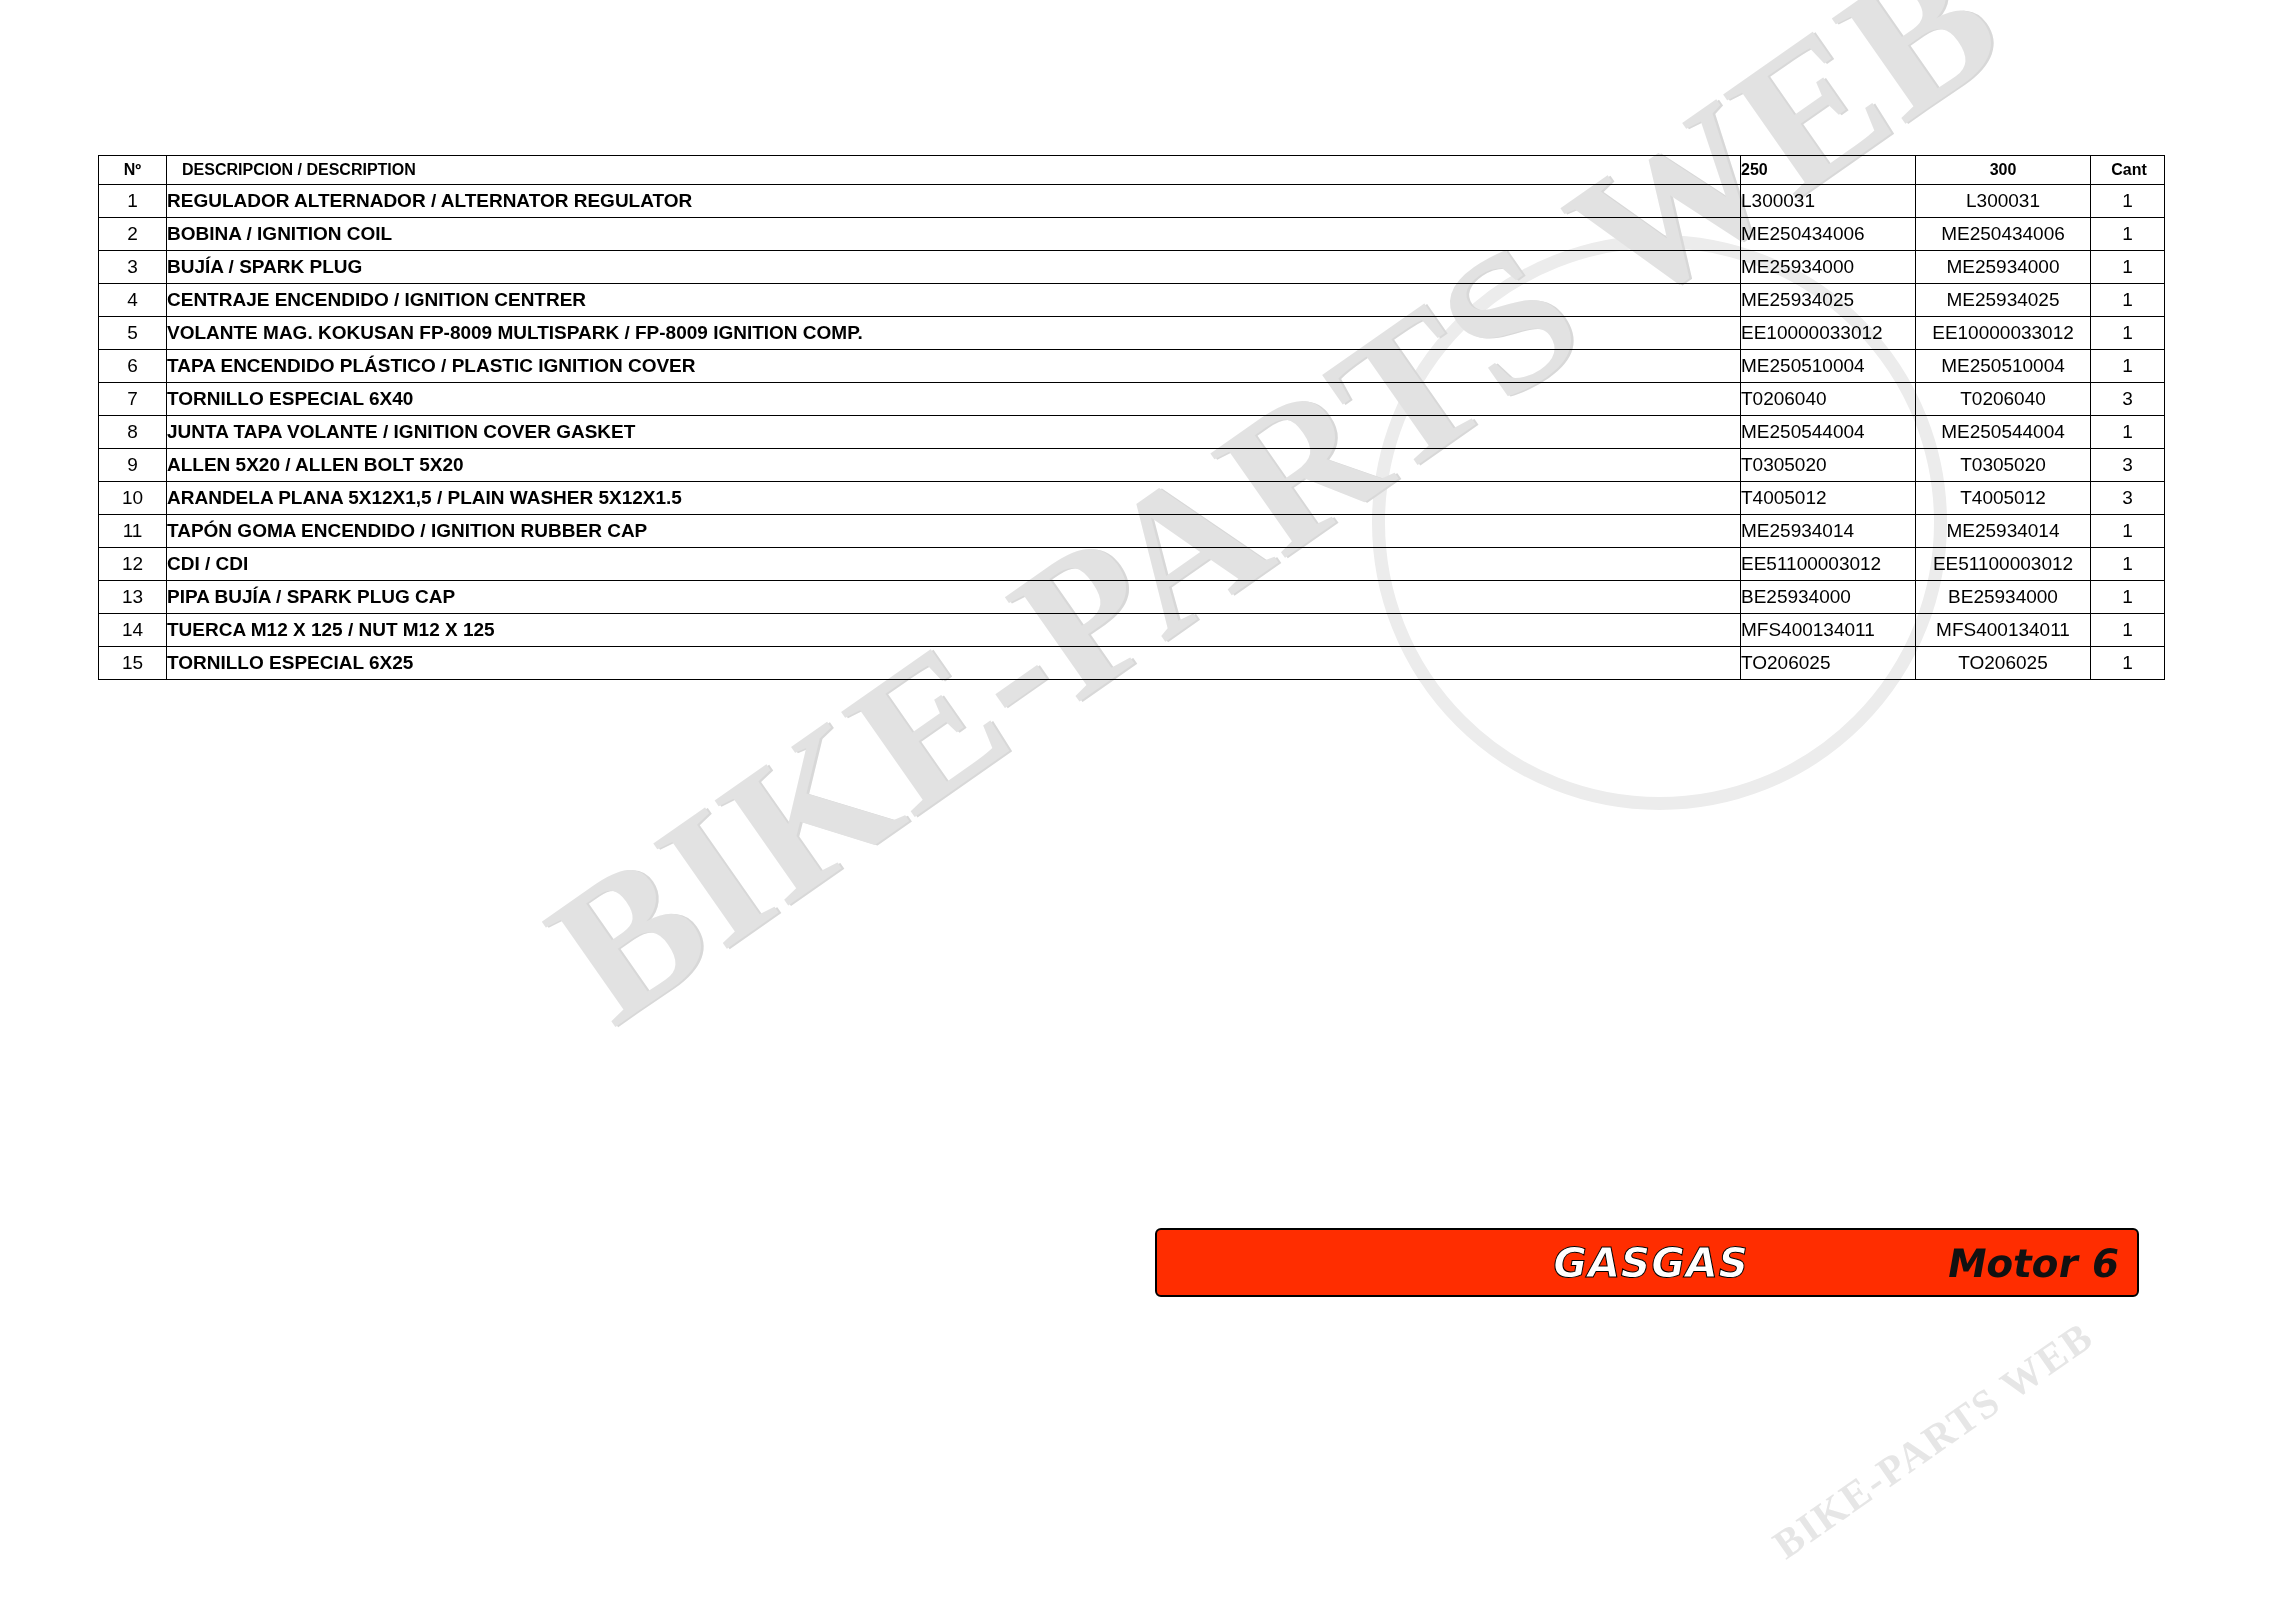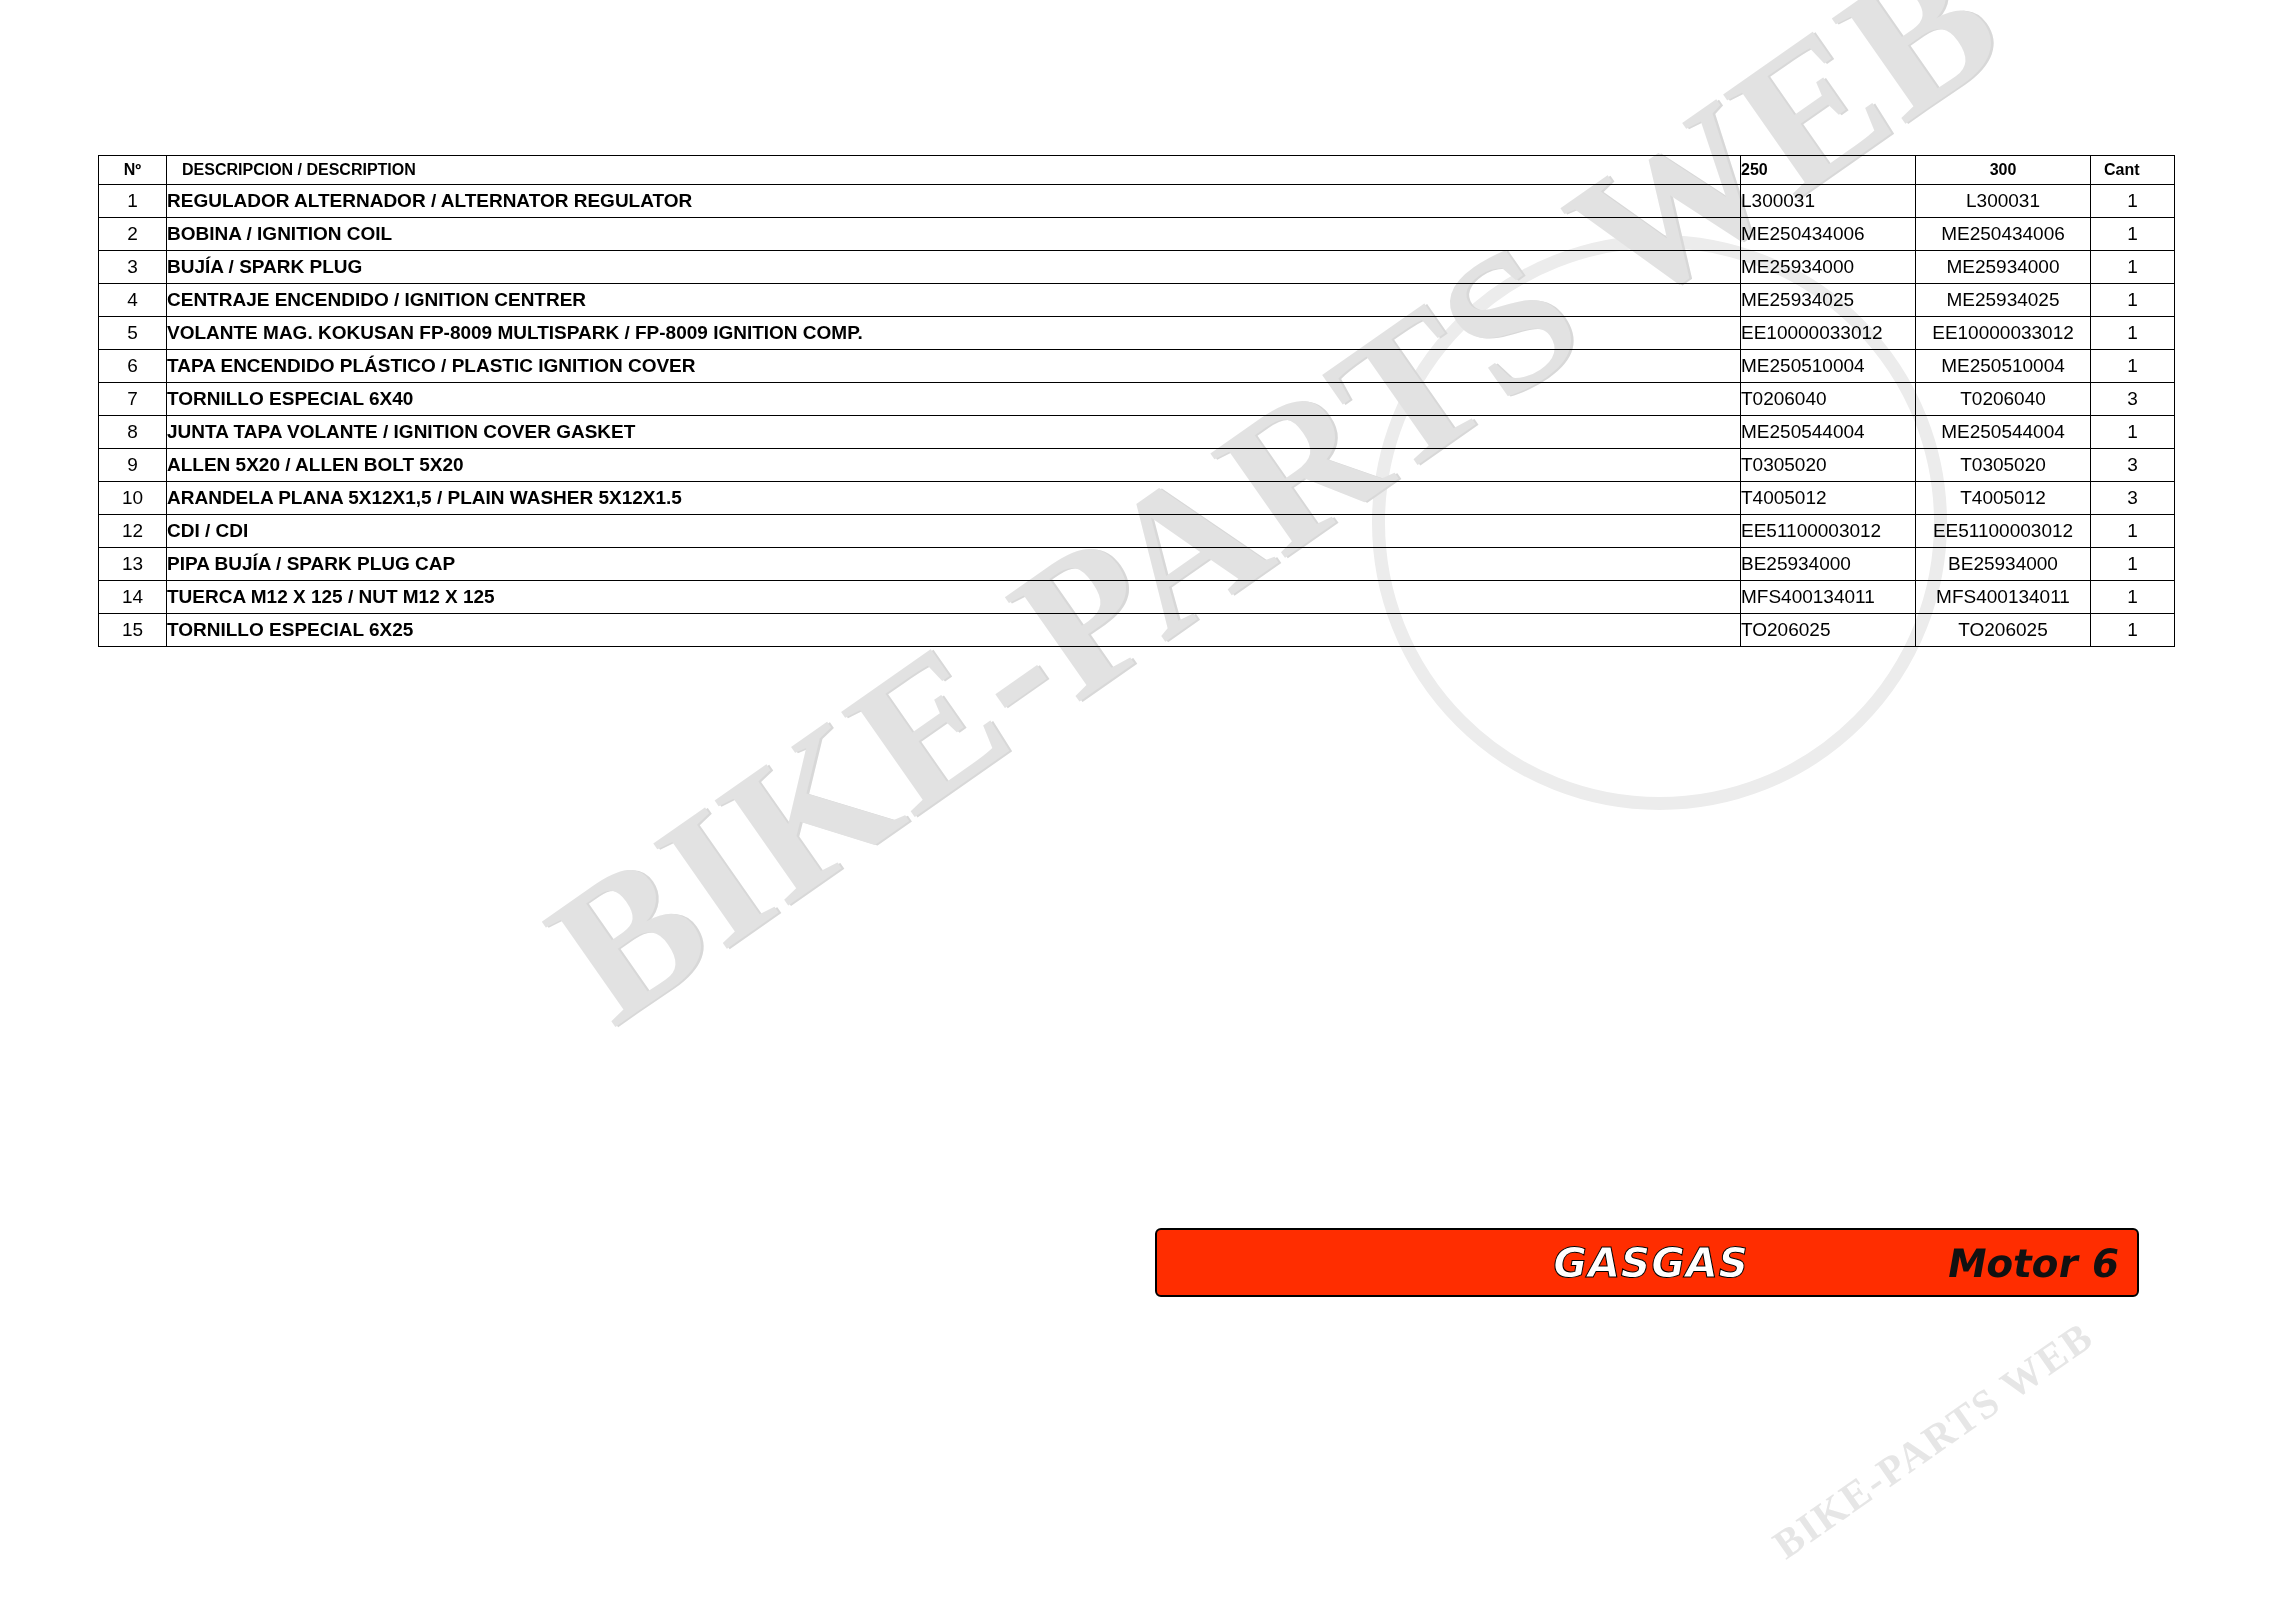--- a/index.html
+++ b/index.html
@@ -77,21 +77,21 @@
     height: 28px;
   }
   .col-no   { width: 67px;  text-align: center; }
   .col-desc { width: 1558px; text-align: left; padding-left: 9.8px; font-weight: bold; }
   .col-250  { width: 174px; text-align: left; }
   .col-300  { width: 174px; text-align: center; }
   .col-cant { width: 70px;  text-align: center; }
 
   thead .col-desc { padding-left: 15px; }
   thead .col-no   { text-align: center; }
-  thead .col-cant { text-align: left; padding-left: 13px; }
+  thead .col-cant { text-align: center; padding-left: 3px; }
 
   
   .logo-plate {
     position: absolute;
     left: 1155px;
     top: 1228px;
     width: 984px;
     height: 69px;
     background: #ff2d00;
     border: 2.9px solid #000000;
@@ -204,20 +204,27 @@
       <td class="col-cant">3</td>
     </tr>
     <tr>
       <td class="col-no">10</td>
       <td class="col-desc">ARANDELA PLANA 5X12X1,5 / PLAIN WASHER 5X12X1.5</td>
       <td class="col-250">T4005012</td>
       <td class="col-300">T4005012</td>
       <td class="col-cant">3</td>
     </tr>
     <tr>
+      <td class="col-no">11</td>
+      <td class="col-desc">TAPÓN GOMA ENCENDIDO / IGNITION RUBBER CAP</td>
+      <td class="col-250">ME25934014</td>
+      <td class="col-300">ME25934014</td>
+      <td class="col-cant">1</td>
+    </tr>
+    <tr>
       <td class="col-no">12</td>
       <td class="col-desc">CDI / CDI</td>
       <td class="col-250">EE51100003012</td>
       <td class="col-300">EE51100003012</td>
       <td class="col-cant">1</td>
     </tr>
     <tr>
       <td class="col-no">13</td>
       <td class="col-desc">PIPA BUJÍA / SPARK PLUG CAP</td>
       <td class="col-250">BE25934000</td>

